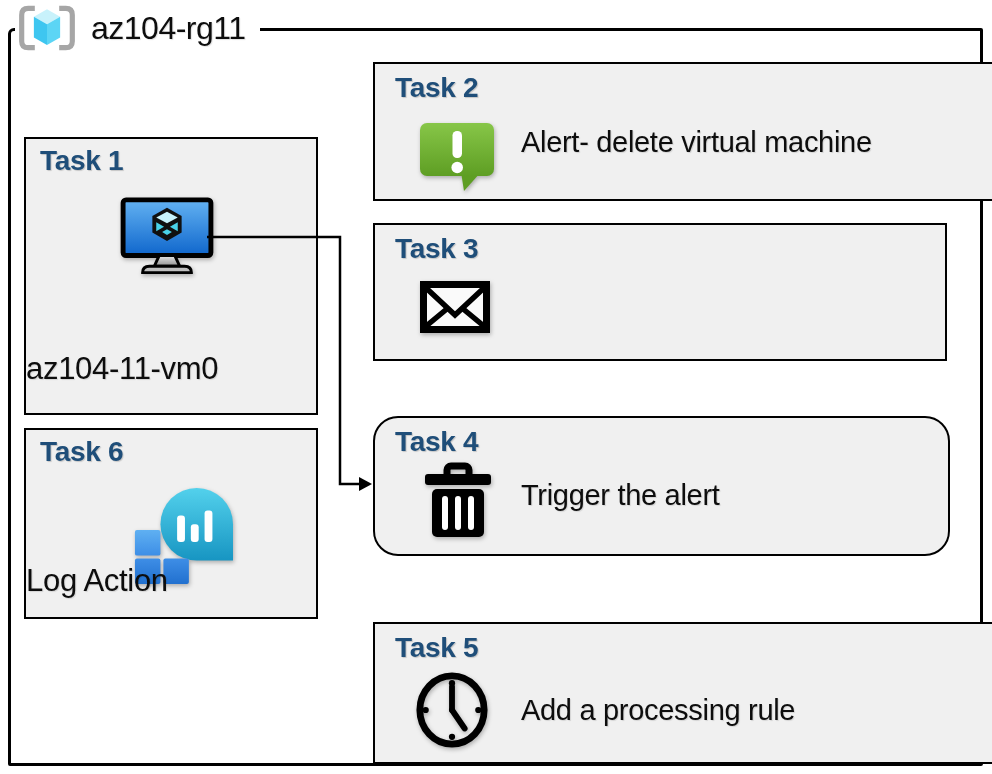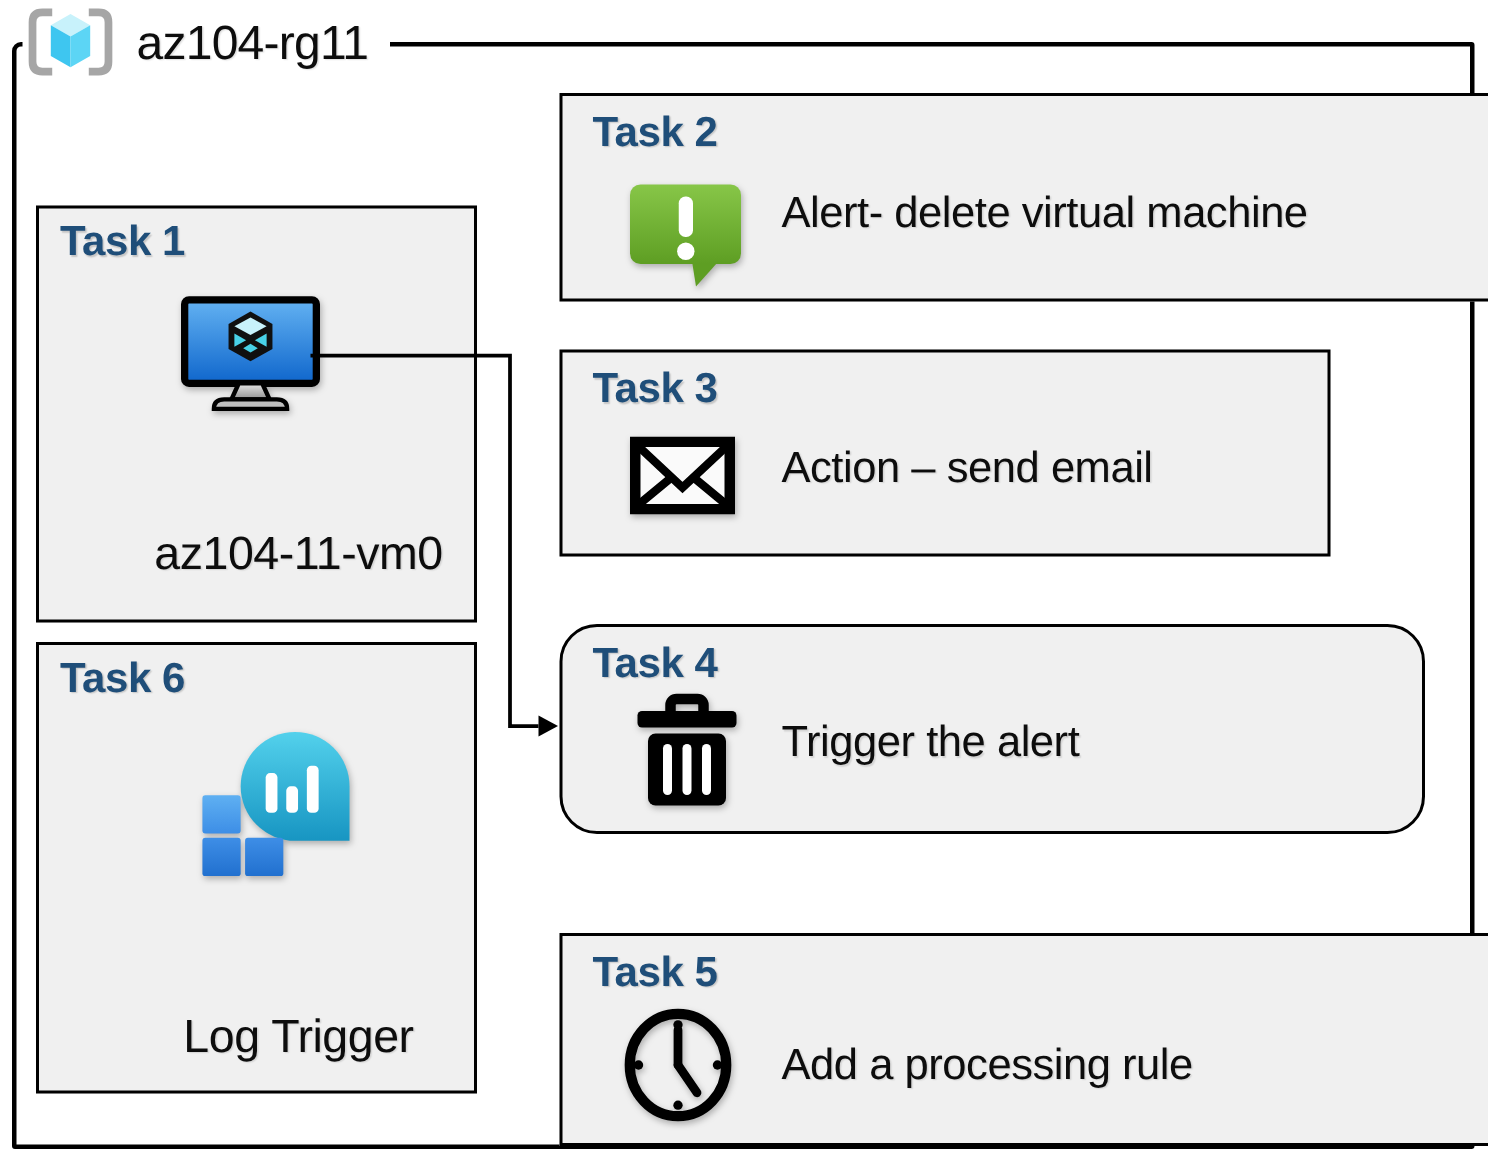--- a/index.html
+++ b/index.html
@@ -34,33 +34,32 @@
     position:absolute; left:14px; top:6px;
     font-size:28px; font-weight:700; color:var(--task-title-color,#1F4E79);
     letter-spacing:-0.3px; text-shadow:1px 1px 1px rgba(0,0,0,0.18);
     white-space:nowrap;
   }
   .item-text {
     position:absolute; font-size:29px; color:#0d0d0d; letter-spacing:-0.3px;
     white-space:nowrap; text-shadow:1px 1px 1px rgba(0,0,0,0.12);text-align:right;
   }
   .center-text {
-    position:absolute; left:0; width:100%; text-align:center;
+    position:absolute; left:0; width:100%; 
     font-size:31px; color:#0d0d0d; letter-spacing:-0.3px;
     text-shadow:1px 1px 1px rgba(0,0,0,0.12);
-    margin-left:28px;
   }
   .icon { position:absolute; filter:drop-shadow(1px 2px 2px rgba(0,0,0,0.28)); }
   .connector-svg { position:absolute; left:0; top:0; pointer-events:none; z-index:2; }
 
   
   .box-t1 { left:24px;  top:137px; width:294px; height:278px; }
-  .box-t6 { left:24px;  top:428px; width:294px; height:301px; }
+  .box-t6 { left:24px;  top:428px; width:294px; height:191px; }
   .box-t2 { left:373px; top:62px;  width:639px; height:139px; }
-  .box-t3 { left:373px; top:233px; width:514px; height:138px; }
+  .box-t3 { left:373px; top:223px; width:574px; height:138px; }
   .box-t4 { left:373px; top:416px; width:577px; height:140px;border-radius:25px; }
   .box-t5 { left:373px; top:622px; width:664px; height:142px; }
 </style>
 </head>
 <body>
 
 <div class="stage">
 
   <div class="outer-group"></div>
 
@@ -118,21 +117,21 @@
         </linearGradient>
       </defs>
       <path d="M66,3 A37,37 0 0 0 29,40 A37,37 0 0 0 66,77 H103 V40 A37,37 0 0 0 66,3 Z" fill="url(#logGrad)"></path>
       <rect x="46" y="31" width="8" height="27" rx="3" fill="#fff"></rect>
       <rect x="60" y="40" width="8" height="18" rx="3" fill="#fff"></rect>
       <rect x="74" y="26" width="8" height="32" rx="3" fill="#fff"></rect>
       <rect x="3" y="46" width="26" height="26" rx="2" fill="url(#sqLight)"></rect>
       <rect x="3" y="75" width="26" height="26" rx="2" fill="url(#sqDark)"></rect>
       <rect x="32" y="75" width="26" height="26" rx="2" fill="url(#sqDark)"></rect>
     </svg>
-    <div class="center-text" style="bottom:18px;">Log Trigger</div>
+    <div class="center-text" style="bottom:18px;">Log Action</div>
   </div>
 
   <div class="task-box box-t2">
     <div class="task-title" style="left:20px; top:8px;">Task 2</div>
     <svg class="icon" style="left:42px; top:52px;" width="80" height="78" viewBox="0 0 80 78">
       <defs>
         <linearGradient id="alertGrad" x1="0" y1="0" x2="0" y2="1">
           <stop offset="0" stop-color="#87C648"></stop>
             <stop offset="1" stop-color="#5E9E23"></stop>
         </linearGradient>
@@ -145,21 +144,20 @@
     <div class="item-text" style="left:146px; top:62px;">Alert- delete virtual machine</div>
   </div>
 
   <div class="task-box box-t3">
     <div class="task-title" style="left:20px; top:8px;">Task 3</div>
     <svg class="icon" style="left:45px; top:56px;" width="70" height="52" viewBox="0 0 70 52">
       <rect x="3.5" y="3.5" width="63" height="45" fill="#FAFAFA" stroke="#000" stroke-width="7"></rect>
       <path d="M5,6 L35,34 L65,6" fill="none" stroke="#000" stroke-width="5.5"></path>
       <path d="M5,46 L28,27 M65,46 L42,27" fill="none" stroke="#000" stroke-width="5.5"></path>
     </svg>
-    <div class="item-text" style="left:146px; top:61px;">Action – send email</div>
   </div>
 
   <div class="task-box box-t4">
     <div class="task-title" style="left:20px; top:8px;">Task 4</div>
     <svg class="icon" style="left:48px; top:44px;" width="70" height="78" viewBox="0 0 70 78">
       <rect x="24" y="4" width="22" height="14" rx="4" fill="none" stroke="#000" stroke-width="7"></rect>
       <rect x="2" y="12" width="66" height="11" rx="3" fill="#000"></rect>
       <rect x="9" y="27" width="52" height="48" rx="5" fill="#000"></rect>
       <rect x="19" y="34" width="6" height="34" rx="3" fill="#fff"></rect>
       <rect x="32" y="34" width="6" height="34" rx="3" fill="#fff"></rect>

